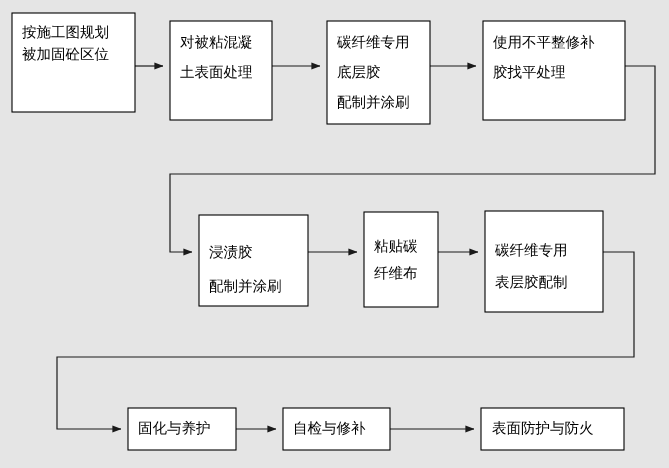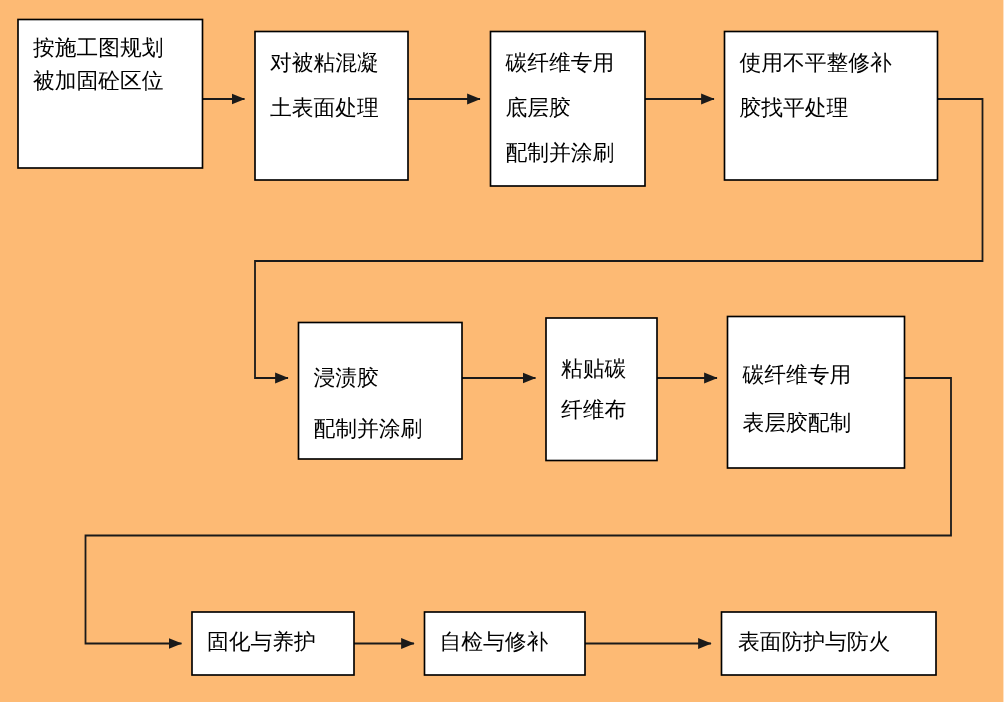--- a/index.html
+++ b/index.html
@@ -10,21 +10,21 @@
   body {
     width: 669px;
     height: 468px;
     font-family: "DejaVu Sans", "Liberation Sans", sans-serif;
     overflow: hidden;
   }
   #flowchart-root {
     position: relative;
     width: 669px;
     height: 468px;
-    background: #fdba74;
+    background: #e5e5e5;
   }
   svg.diagram {
     position: absolute;
     top: 0;
     left: 0;
     width: 669px;
     height: 468px;
     display: block;
   }
   .node-rect {

